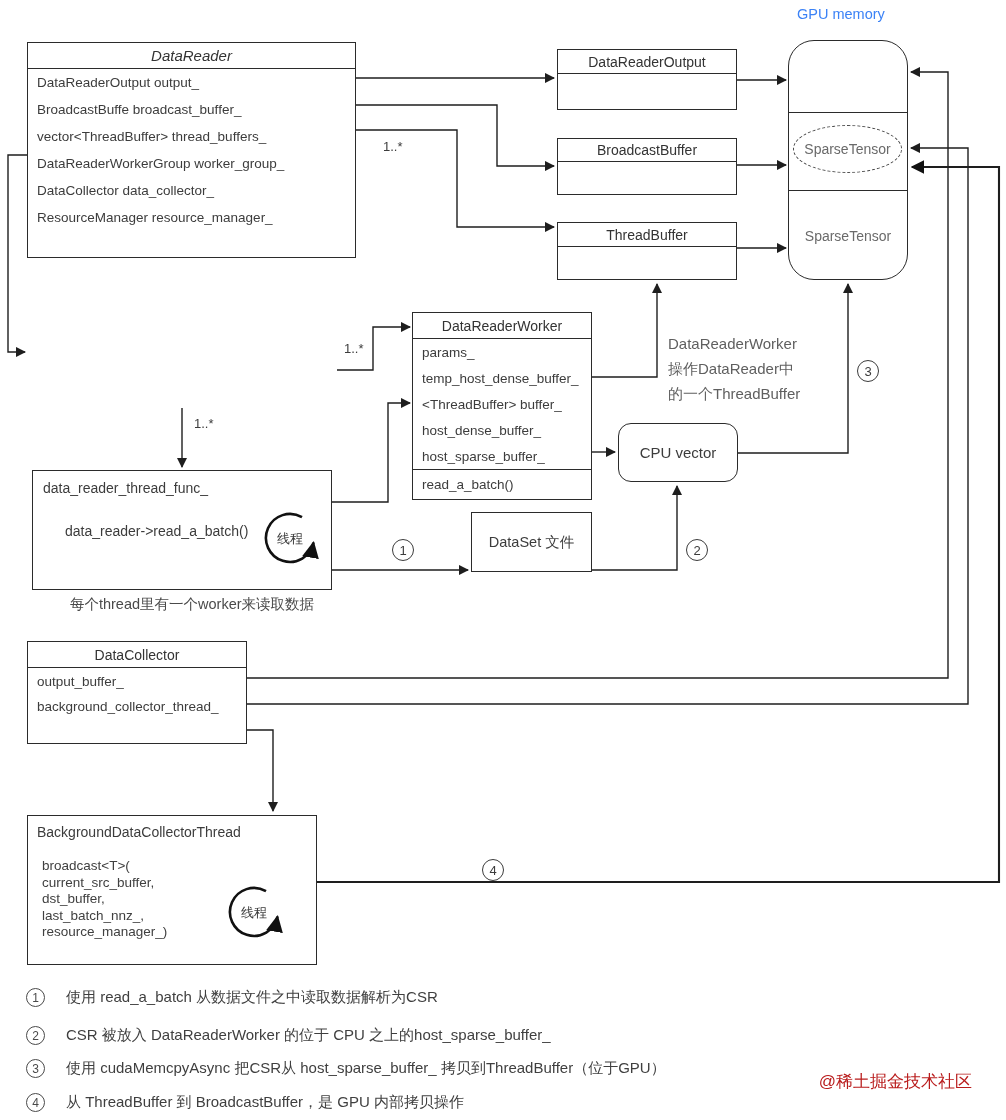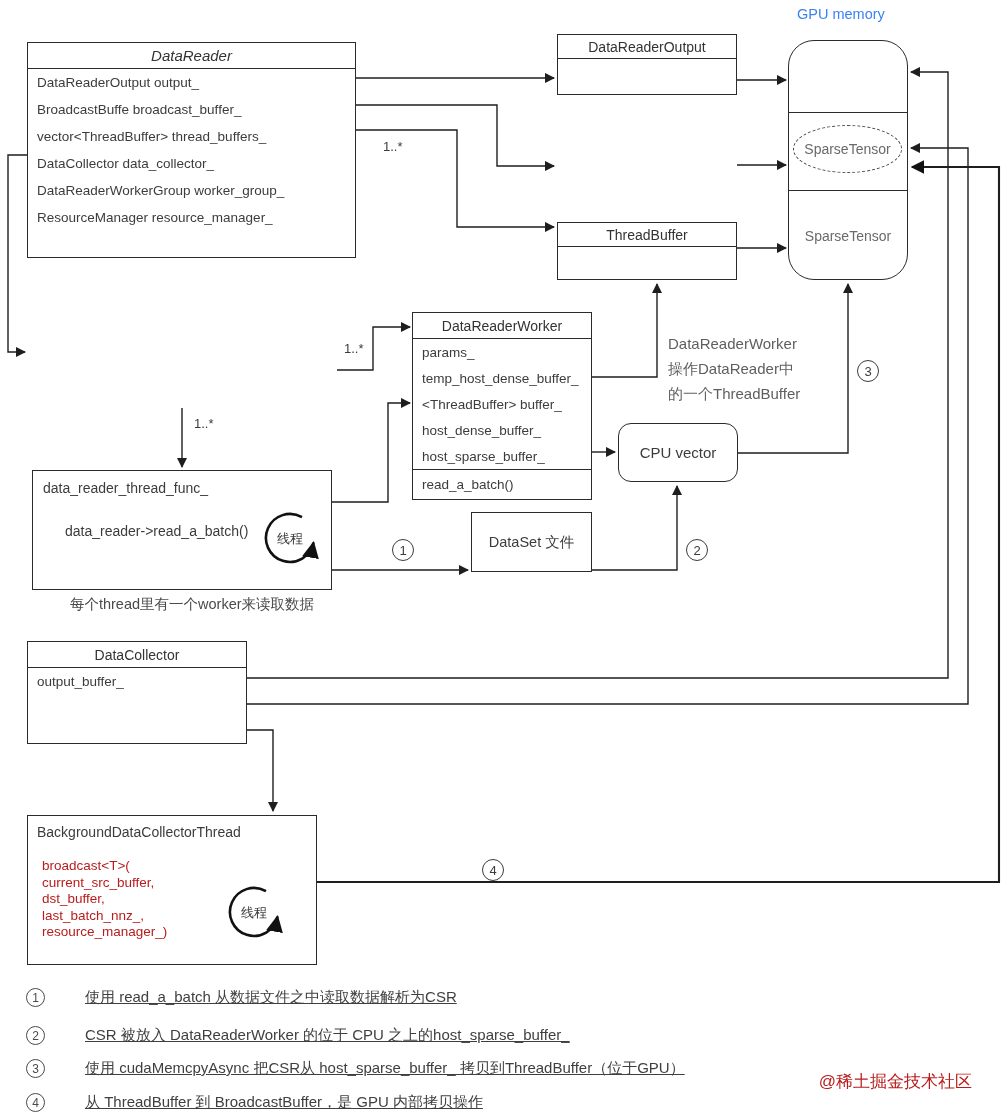--- a/index.html
+++ b/index.html
@@ -14,21 +14,21 @@
   .sep{border-top:1.4px solid #2b2b2b;}
   .lbl{position:absolute;font-size:13px;color:#3c3c3c;z-index:3;white-space:nowrap;}
   .rounded{display:flex;align-items:center;justify-content:center;font-size:15px;color:#3c3c3c;}
   .cnum{position:absolute;width:22px;height:22px;border:1.3px solid #3c3c3c;border-radius:50%;
      display:flex;align-items:center;justify-content:center;font-size:13px;color:#3c3c3c;
      background:#fff;z-index:4;box-sizing:border-box;}
   .gray{color:#5f5f5f;}
   .note-row{position:absolute;display:flex;align-items:center;z-index:3;}
   .note-circ{width:19px;height:19px;border:1.2px solid #4a4a4a;border-radius:50%;flex:0 0 auto;
      display:flex;align-items:center;justify-content:center;font-size:12px;color:#4a4a4a;box-sizing:border-box;}
-  .note-text{margin-left:40px;font-size:15px;color:#3f3f3f;white-space:nowrap;text-decoration:underline;}
+  .note-text{margin-left:21px;font-size:15px;color:#3f3f3f;white-space:nowrap;}
   .loopwrap{position:absolute;z-index:3;}
   .gpu-divider{position:absolute;left:0;right:0;border-top:1.4px solid #2b2b2b;}
   .ellipse{position:absolute;border:1.4px dashed #4a4a4a;border-radius:50%;
      display:flex;align-items:center;justify-content:center;font-size:14px;color:#6a6a6a;box-sizing:border-box;}
   .watermark{position:absolute;font-size:17px;color:#b91c1c;z-index:3;white-space:nowrap;}
 </style>
 </head>
 <body>
 
 <div id="canvas">
@@ -72,27 +72,30 @@
     <div class="gpu-divider" style="top:148.5px;"></div>
     <div class="ellipse" style="left:4px;top:84px;width:109px;height:48px;">SparseTensor</div>
     <div style="position:absolute;left:0;right:0;top:180px;height:30px;display:flex;align-items:center;justify-content:center;font-size:14px;color:#6a6a6a;">SparseTensor</div>
   </div>
 
   <div class="box" style="left:27px;top:42px;width:329px;height:216px;">
     <div class="t" style="height:26px;font-style:italic;font-size:15px;">DataReader</div>
     <div class="attr" style="height:27px;">DataReaderOutput output_</div>
     <div class="attr" style="height:27px;">BroadcastBuffe broadcast_buffer_</div>
     <div class="attr" style="height:27px;">vector&lt;ThreadBuffer&gt; thread_buffers_</div>
+    <div class="attr" style="height:27px;">DataReaderWorkerGroup worker_group_</div>
     <div class="attr" style="height:27px;">DataCollector data_collector_</div>
-    <div class="attr" style="height:27px;">DataReaderWorkerGroup worker_group_</div>
     <div class="attr" style="height:26px;">ResourceManager resource_manager_</div>
   </div>
 
-  <div class="box" style="left:557px;top:34px;width:180px;height:61px;">
+  <div class="box" style="left:557px;top:49px;width:180px;height:61px;">
     <div class="t" style="height:24px;">DataReaderOutput</div>
+  </div>
+  <div class="box" style="left:557px;top:138px;width:180px;height:57px;">
+    <div class="t" style="height:23px;">BroadcastBuffer</div>
   </div>
   <div class="box" style="left:557px;top:222px;width:180px;height:58px;">
     <div class="t" style="height:24px;">ThreadBuffer</div>
   </div>
 
   <div class="lbl" style="left:383px;top:139px;">1..*</div>
   <div class="lbl" style="left:344px;top:341px;">1..*</div>
   <div class="lbl" style="left:194px;top:416px;">1..*</div>
 
 
@@ -124,25 +127,26 @@
       </svg>
     </div>
   </div>
   <div class="lbl" style="left:37px;top:595px;width:310px;text-align:center;font-size:14.5px;color:#4a4a4a;">每个thread里有一个worker来读取数据</div>
 
   <div class="box rounded" style="left:471px;top:512px;width:121px;height:60px;font-size:14.5px;border-radius:0;">DataSet 文件</div>
 
   <div class="box" style="left:27px;top:641px;width:220px;height:103px;">
     <div class="t" style="height:26px;">DataCollector</div>
     <div class="attr" style="height:26px;">output_buffer_</div>
+    <div class="attr" style="height:24px;">background_collector_thread_</div>
   </div>
 
   <div class="box" style="left:27px;top:815px;width:290px;height:150px;">
     <div style="position:absolute;left:9px;top:8px;font-size:14px;color:#3c3c3c;white-space:nowrap;">BackgroundDataCollectorThread</div>
-    <div style="position:absolute;left:14px;top:42px;font-size:13.5px;line-height:16.5px;color:#b91c1c;">
+    <div style="position:absolute;left:14px;top:42px;font-size:13.5px;line-height:16.5px;color:#404040;">
       <div>broadcast&lt;T&gt;(</div>
       <div>current_src_buffer,</div>
       <div>dst_buffer,</div>
       <div>last_batch_nnz_,</div>
       <div>resource_manager_)</div>
     </div>
     <div class="loopwrap" style="left:196px;top:66px;width:60px;height:60px;">
       <svg width="60" height="60" viewBox="-30 -30 60 60">
         <path d="M 12 -20.8 A 24 24 0 1 0 23.5 4.6" fill="none" stroke="#111" stroke-width="2.6" marker-end="url(#arrB)"></path>
         <text x="0" y="5" text-anchor="middle" font-size="13" fill="#3a3a3a">线程</text>

